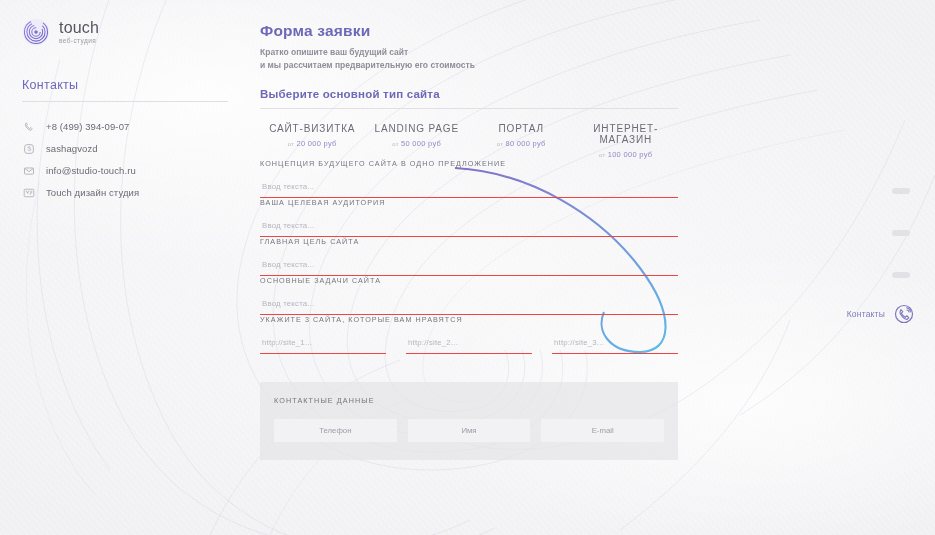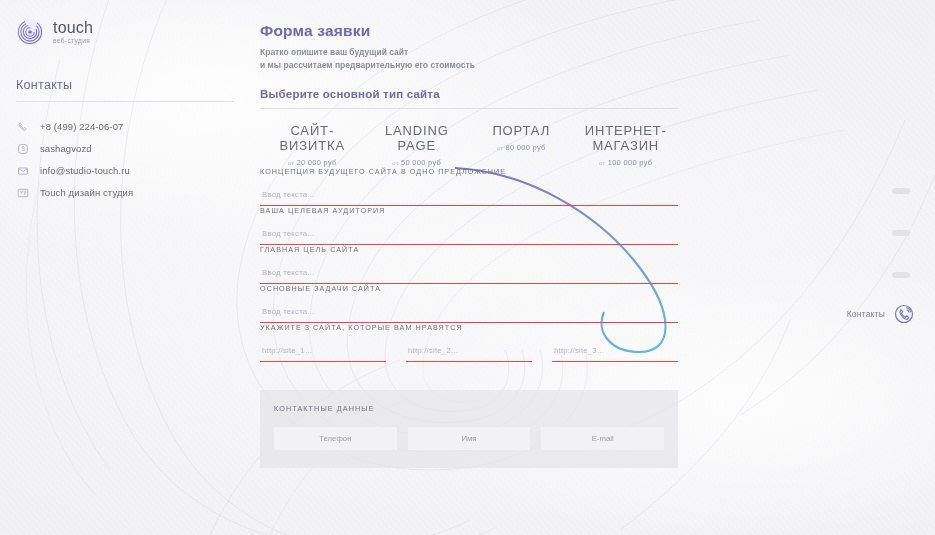--- a/index.html
+++ b/index.html
@@ -44,21 +44,21 @@
     z-index: 2;
     pointer-events: none;
   }
 
   
   .sidebar {
     position: absolute;
     left: 0; top: 0;
     width: 250px;
     height: 100%;
-    padding: 18px 16px;
+    padding: 18px 22px;
     z-index: 10;
   }
   .brand {
     display: flex;
     align-items: center;
     gap: 9px;
   }
   .brand-mark { width: 28px; height: 28px; flex: 0 0 28px; }
   .brand-text { line-height: 1; }
   .brand-name {
@@ -144,21 +144,21 @@
   .types {
     display: flex;
     margin-top: 14px;
   }
   .type-item {
     flex: 1 1 0;
     text-align: center;
     cursor: pointer;
   }
   .type-name {
-    font-size: 13px;
+    font-size: 10px;
     letter-spacing: .85px;
     color: #6b6b76;
   }
   .type-price {
     margin-top: 5px;
     font-size: 7.5px;
     letter-spacing: .3px;
     color: #8f8bc6;
   }
   .type-price .pre {
@@ -332,21 +332,21 @@
   <div class="side-rule"></div>
 
   <div class="contact-list">
 
     <div class="contact-row">
       <span class="contact-ico">
         <svg viewBox="0 0 16 16" width="12" height="12" fill="none" stroke="currentColor" stroke-width="1.1">
           <path d="M4.2 2.4 6 4.2 4.6 5.9c.9 1.9 2.3 3.3 4.2 4.2l1.7-1.4 1.8 1.8-1.6 1.8c-2.8.4-7.9-4.7-7.5-7.5z"></path>
         </svg>
       </span>
-      <span class="contact-txt">+8 (499) 224-06-07</span>
+      <span class="contact-txt">+8 (499) 394-09-07</span>
     </div>
 
     <div class="contact-row">
       <span class="contact-ico">
         <svg viewBox="0 0 16 16" width="12" height="12" fill="none" stroke="currentColor" stroke-width="1.1">
           <rect x="2.2" y="2.2" width="11.6" height="11.6" rx="3.2"></rect>
           <path d="M10 5.9c-.4-.8-1.3-1.1-2.1-1-.8.1-1.3.6-1.2 1.2.1.7.8.9 1.8 1.1 1.1.2 1.9.5 1.9 1.5 0 .8-.7 1.4-1.8 1.4-1 0-1.8-.4-2.1-1.2"></path>
         </svg>
       </span>
       <span class="contact-txt">sashagvozd</span>

